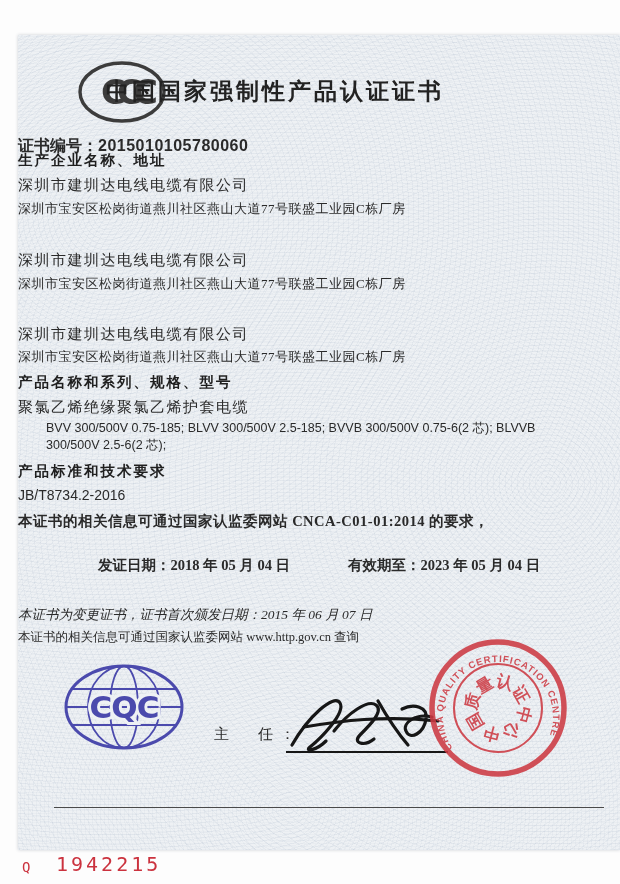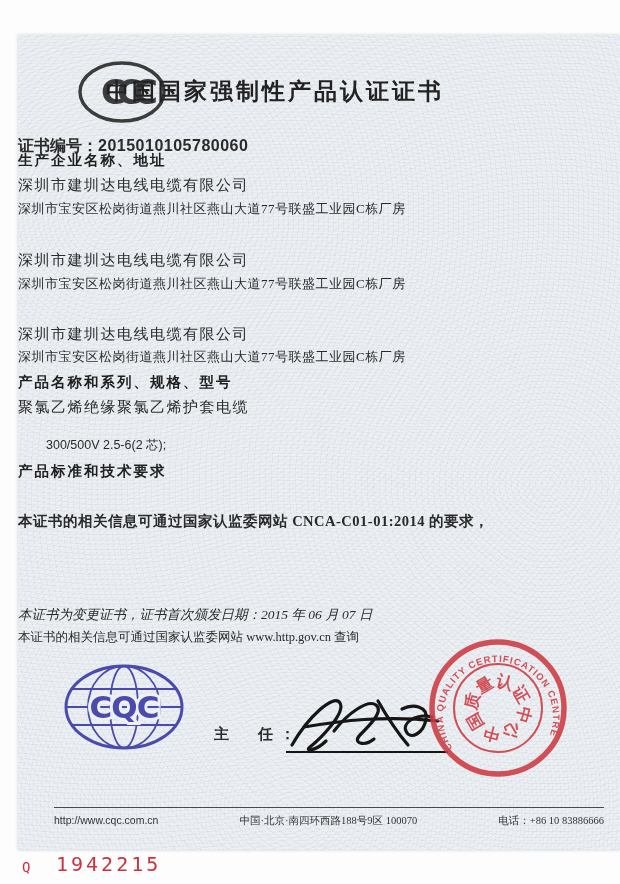--- a/index.html
+++ b/index.html
@@ -39,21 +39,21 @@
   .note { font-size:13.5px;font-style:italic; }
   .note-small { font-size:12.5px; }
   .org-name { font-size:26px; letter-spacing:5px; font-weight:600; color:#1d1d1d; }
   .rule { position:absolute; left:36px; right:16px; top:772px; border-top:1.6px solid #4a4a4a; }
   .footer-row {
     position:absolute; left:36px; right:16px; top:779px;
     display:flex; justify-content:space-between; align-items:baseline;
     font-size:10.5px; color:#333;
   }
   .footer-row .url { font-family:"Liberation Sans","DejaVu Sans",sans-serif; }
-  .director { position:absolute; left:196px; top:690px; font-size:15px; font-weight:bold; letter-spacing:7px; }
+  .director { position:absolute; left:196px; top:690px; font-size:15px; font-weight:normal; letter-spacing:7px; }
   .sig-underline { position:absolute; left:268px; top:716px; width:162px; border-top:2px solid #161616; }
   .serial { position:absolute; color:#cb323e; font-family:"DejaVu Sans Mono","Liberation Mono",monospace; }
   .serial-q { left:22px; top:859px; font-size:14px; }
   .serial-num { left:56px; top:852px; font-size:20px; letter-spacing:3px; }
   svg text { user-select:none; }
 </style>
 </head>
 <body>
 
 <div class="paper">
@@ -74,26 +74,32 @@
   <div class="line address" style="top:167px">深圳市宝安区松岗街道燕川社区燕山大道77号联盛工业园C栋厂房</div>
 
   <div class="line company" style="top:217px">深圳市建圳达电线电缆有限公司</div>
   <div class="line address" style="top:242px">深圳市宝安区松岗街道燕川社区燕山大道77号联盛工业园C栋厂房</div>
 
   <div class="line company" style="top:291px">深圳市建圳达电线电缆有限公司</div>
   <div class="line address" style="top:315px">深圳市宝安区松岗街道燕川社区燕山大道77号联盛工业园C栋厂房</div>
 
   <div class="line heading" style="top:339px">产品名称和系列、规格、型号</div>
   <div class="line company" style="top:364px">聚氯乙烯绝缘聚氯乙烯护套电缆</div>
+  <div class="line models sans" style="top:385px">BVV 300/500V 0.75-185; BLVV 300/500V 2.5-185; BVVB 300/500V 0.75-6(2 芯); BLVVB</div>
   <div class="line models sans" style="top:402px">300/500V 2.5-6(2 芯);</div>
 
   <div class="line heading" style="top:428px">产品标准和技术要求</div>
+  <div class="line sans" style="top:452px;font-size:14px">JB/T8734.2-2016</div>
 
   <div class="line statement" style="top:478px">本证书的相关信息可通过国家认监委网站 CNCA-C01-01:2014 的要求，</div>
 
+  <div class="line dates" style="top:522px">
+    <span><span>发证日期：</span><span>2018 年 05 月 04 日</span></span>
+    <span><span>有效期至：</span><span>2023 年 05 月 04 日</span></span>
+  </div>
 
   <div class="line note" style="top:572px">本证书为变更证书，证书首次颁发日期：2015 年 06 月 07 日</div>
   <div class="line note-small" style="top:595px">本证书的相关信息可通过国家认监委网站 www.http.gov.cn 查询</div>
 
   <svg style="position:absolute;left:44px;top:627px;" width="124" height="90" viewBox="0 0 124 90">
     <defs>
         <clipPath id="globeClip">
           <ellipse cx="62" cy="45" rx="58" ry="41"></ellipse>
         </clipPath>
       </defs>
@@ -135,21 +141,16 @@
         <text x="75" y="54">量</text>
         <text x="75" y="54" transform="rotate(45 75 75)">认</text>
         <text x="75" y="54" transform="rotate(90 75 75)">证</text>
         <text x="75" y="54" transform="rotate(135 75 75)">中</text>
         <text x="75" y="54" transform="rotate(180 75 75)">心</text>
       </g>
     </g>
   </svg>
 
   <div class="rule"></div>
-  <div class="footer-row">
-    <span class="url">http://www.cqc.com.cn</span>
-    <span>中国·北京·南四环西路188号9区 100070</span>
-    <span>电话：+86 10 83886666</span>
-  </div>
 </div>
 
 <span class="serial serial-q">Q</span>
 <span class="serial serial-num">1942215</span>
 
 </body></html>

